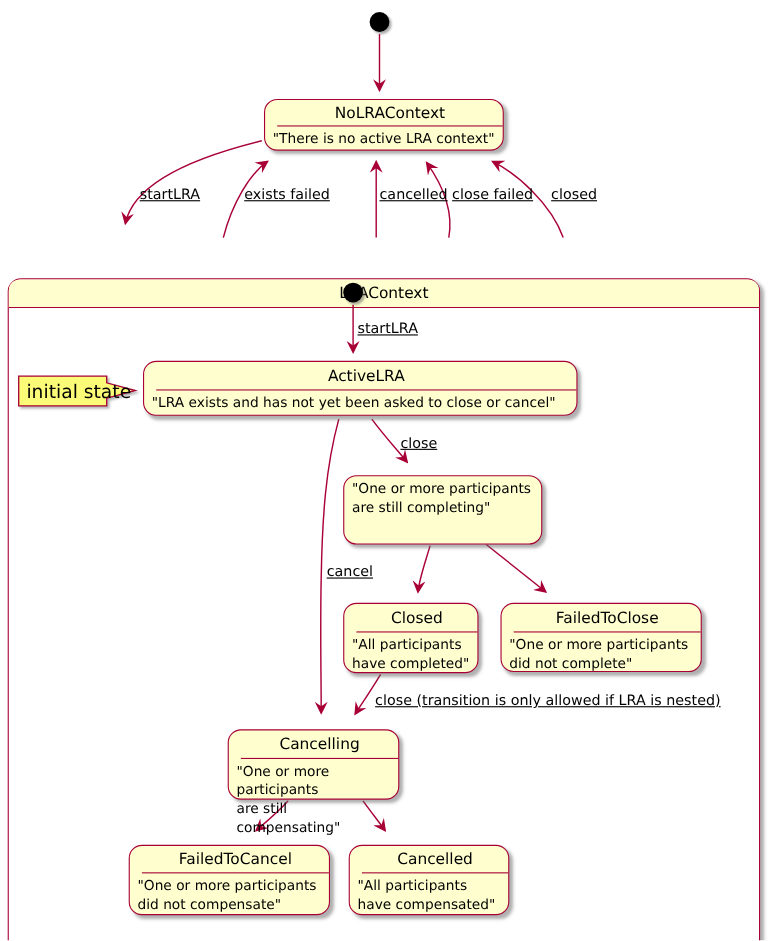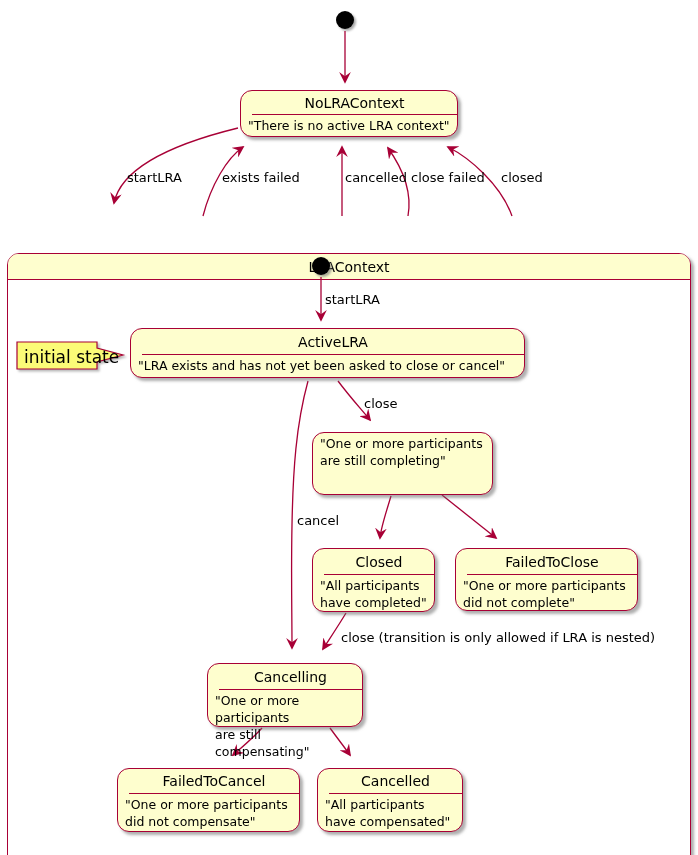--- a/index.html
+++ b/index.html
@@ -27,21 +27,21 @@
     position:absolute;left:7px;top:217px;width:684px;height:630px;
     background:#ffffff;border:1.5px solid #A80036;border-radius:12px;
     box-shadow:3px 3px 3px rgba(110,110,110,.55);box-sizing:border-box;margin-top:36px;
   }
   .composite-title{
     height:25px;background:#FEFECE;border-bottom:1.5px solid #A80036;
     border-radius:10px 10px 0 0;display:flex;align-items:center;
     justify-content:center;font-size:14px;
   }
   
-  .lbl{position:absolute;font-size:13px;white-space:nowrap;}
+  .lbl{position:absolute;font-size:13px;white-space:nowrap;text-decoration:underline;}
   .note-lbl{position:absolute;font-size:17px;white-space:nowrap;}
   
   svg.layer{position:absolute;left:0;top:0;pointer-events:none;}
   .arrow{stroke:#A80036;stroke-width:1.3;fill:none;}
   .dot{fill:#000;filter:drop-shadow(2px 2px 1px rgba(110,110,110,.6));}
   .note-shape{fill:#FBFB77;stroke:#A80036;stroke-width:1.2;
     filter:drop-shadow(2px 2px 1px rgba(110,110,110,.5));}
 </style>
 </head>
 <body>

